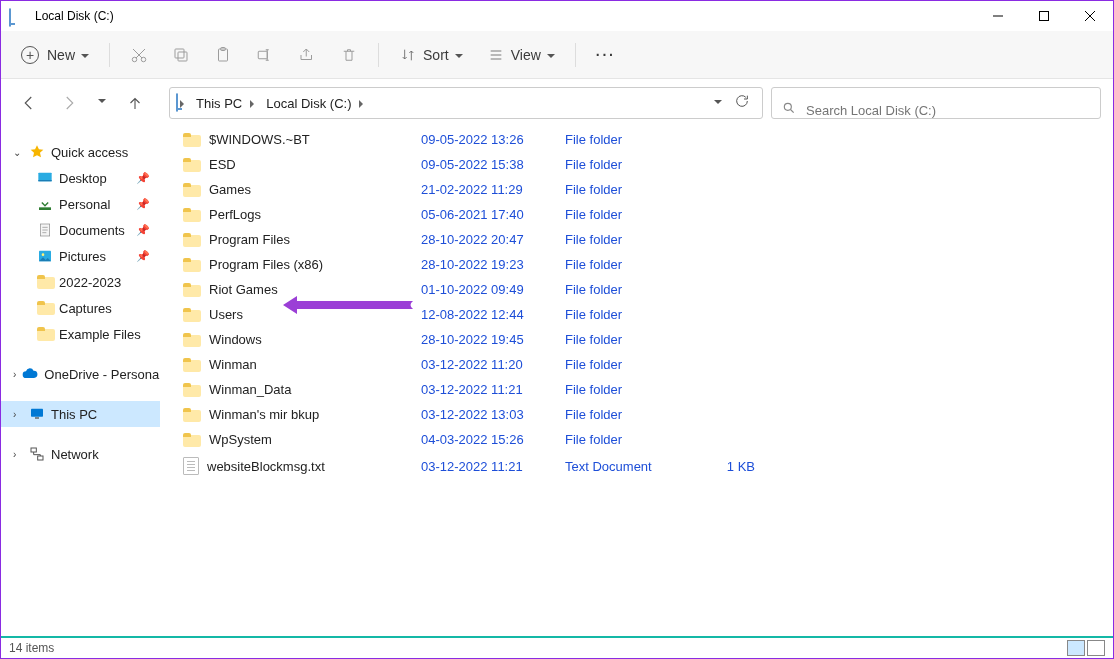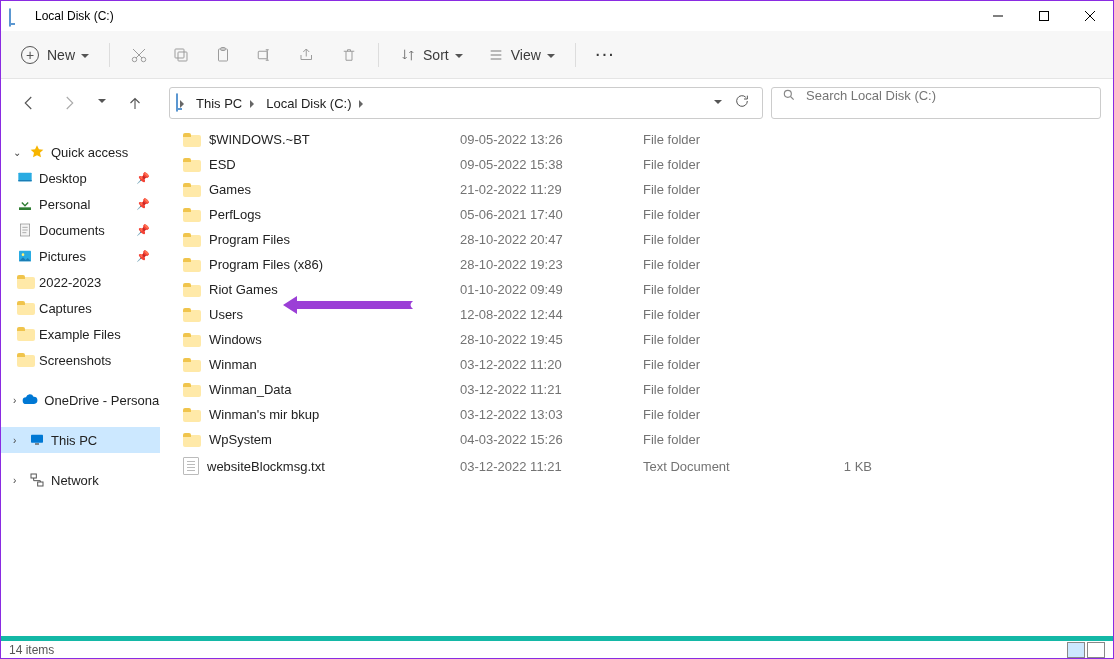--- a/index.html
+++ b/index.html
@@ -26,52 +26,52 @@
 
 .navrow { height: 48px; display: flex; align-items: center; padding: 0 12px; gap: 8px; }
 .arrowbtn { width: 32px; height: 32px; display: flex; align-items: center; justify-content: center; }
 .arrowbtn svg { stroke:#555; fill:none; stroke-width:1.5; }
 .arrowbtn.dis svg { stroke:#aaa; }
 .addr { flex: 1; height: 32px; border: 1px solid #ccc; border-radius: 3px; display: flex; align-items: center; padding: 0 6px; margin-left:10px;}
 .addr .crumb { padding: 2px 6px; font-size: 13px; color: #222; }
 .addr .csep::after { content:""; display:inline-block; border:4px solid transparent; border-left-color:#666; margin:0 2px;}
 .addr .right { margin-left: auto; display: flex; gap: 12px; align-items:center; padding-right:6px;}
 .addr .right .chev-down::after{content:"";display:inline-block;border:4px solid transparent;border-top-color:#555;}
-.searchbox { width: 330px; height: 32px; border: 1px solid #ccc; border-radius: 3px; display: flex; align-items: flex-start; padding: 0 10px; gap: 10px; color:#777; font-size:13px;}
+.searchbox { width: 330px; height: 32px; border: 1px solid #ccc; border-radius: 3px; display: flex; align-items: flex-end; padding: 0 10px; gap: 10px; color:#777; font-size:13px;}
 .searchbox input { border: none; outline: none; flex: 1; font-size: 13px; color:#333; background:transparent;}
 
 
 .main { display: flex; height: calc(659px - 30px - 48px - 48px - 22px); }
 .sidebar { width: 160px; border-right: 1px solid transparent; padding-top: 12px; overflow: hidden; }
 .sbitem { display: flex; align-items: center; padding: 5px 4px 5px 12px; font-size: 13px; color:#222; gap: 6px; position:relative;}
 .sbitem.sel { background: #cce8ff; }
 .sbitem .pin { position:absolute; right:10px; color:#666; font-size:11px;}
 .sbitem .expand { width:10px; color:#444; font-size:10px;}
 .sbitem .sicon { width:16px; height:16px; display:flex; align-items:center; justify-content:center;}
-.sbgroup-pad { padding-left: 16px;}
+.sbgroup-pad { padding-left: 36px;}
 
 
 .flist { flex: 1; display:flex; flex-direction:column;}
 .fheader { display:flex; padding: 6px 0 6px 12px; font-size: 12.5px; color:#0a62b5; border-bottom:1px solid #f0f0f0;}
 .col-name { width: 248px; padding-left: 10px;}
 .col-date { width: 144px; }
 .col-type { width: 120px; }
 .col-size { width: 70px; text-align:left;}
 .fheader .sort-arrow { position:absolute; left: 300px; top:1px; color:#555; font-size:10px;}
 .frow { display:flex; align-items:center; padding: 5px 0 5px 12px; font-size: 13px; color:#333; }
 .frow .col-name { display:flex; align-items:center; gap:8px; color:#222;}
-.frow .col-date, .frow .col-type, .frow .col-size { color:#737373;margin-left:39px;}
+.frow .col-date, .frow .col-type, .frow .col-size { color:#1d4ed8;}
 .folder-icon { width:18px; height:14px; position:relative;}
 .folder-icon::before{content:"";position:absolute;left:0;top:2px;width:18px;height:12px;background:#ffe9a8;border-radius:2px;}
 .folder-icon::after{content:"";position:absolute;left:0;top:0;width:8px;height:4px;background:#f0c44c;border-radius:2px 2px 0 0;}
 .file-icon { width:16px; height:18px; border:1px solid #bbb; border-radius:1px; position:relative; background:#fff;}
 .file-icon::before{content:"";position:absolute;left:3px;top:3px;width:8px;height:1px;background:#bbb;box-shadow:0 3px 0 #bbb,0 6px 0 #bbb,0 9px 0 #bbb;}
 
 
-.status { position:absolute; bottom:0; left:0; right:0; height:22px; border-top:5px solid #14b8a6; font-size:12px; color:#555; padding:3px 8px; display:flex; align-items:center;}
+.status { position:absolute; bottom:0; left:0; right:0; height:22px; border-top:2px solid #14b8a6; font-size:12px; color:#555; padding:3px 8px; display:flex; align-items:center;}
 .status .viewbtns{margin-left:auto; display:flex; gap:2px;}
 .status .vbtn{width:18px;height:16px;border:1px solid #888; display:flex;}
 .status .vbtn.sel{background:#cce8ff;}
 
 
 .ficon-svg { width:16px; height:16px;}
 
 
 .drive-icon-mini { width:16px; height:12px; background:#fff; border:1px solid #5b97d1; border-radius:2px; position:relative;}
 .drive-icon-mini::after{content:"";position:absolute;bottom:1px;left:1px;width:4px;height:2px;background:#5b97d1;}
@@ -295,26 +295,20 @@
             <span class="folder-icon"></span>
           </span>
           <span>Captures</span>
         </div>
         <div class="sbitem sbgroup-pad">
           <span class="sicon">
             <span class="folder-icon"></span>
           </span>
           <span>Example Files</span>
         </div>
-        <div class="sbitem sbgroup-pad">
-          <span class="sicon">
-            <span class="folder-icon"></span>
-          </span>
-          <span>Screenshots</span>
-        </div>
       </div>
     <div style="height:14px;"></div>
     <div class="sbitem">
       <span class="expand">›</span>
       <span class="sicon">
           <svg class="ficon-svg" viewBox="0 0 24 24">
             <path fill="#0078d4" d="M6 18a5 5 0 0 1 0-10 6 6 0 0 1 11.3-1A4.5 4.5 0 0 1 18 18z"></path>
           </svg>
         </span>
       <span style="white-space:nowrap;">OneDrive - Personal</span>

